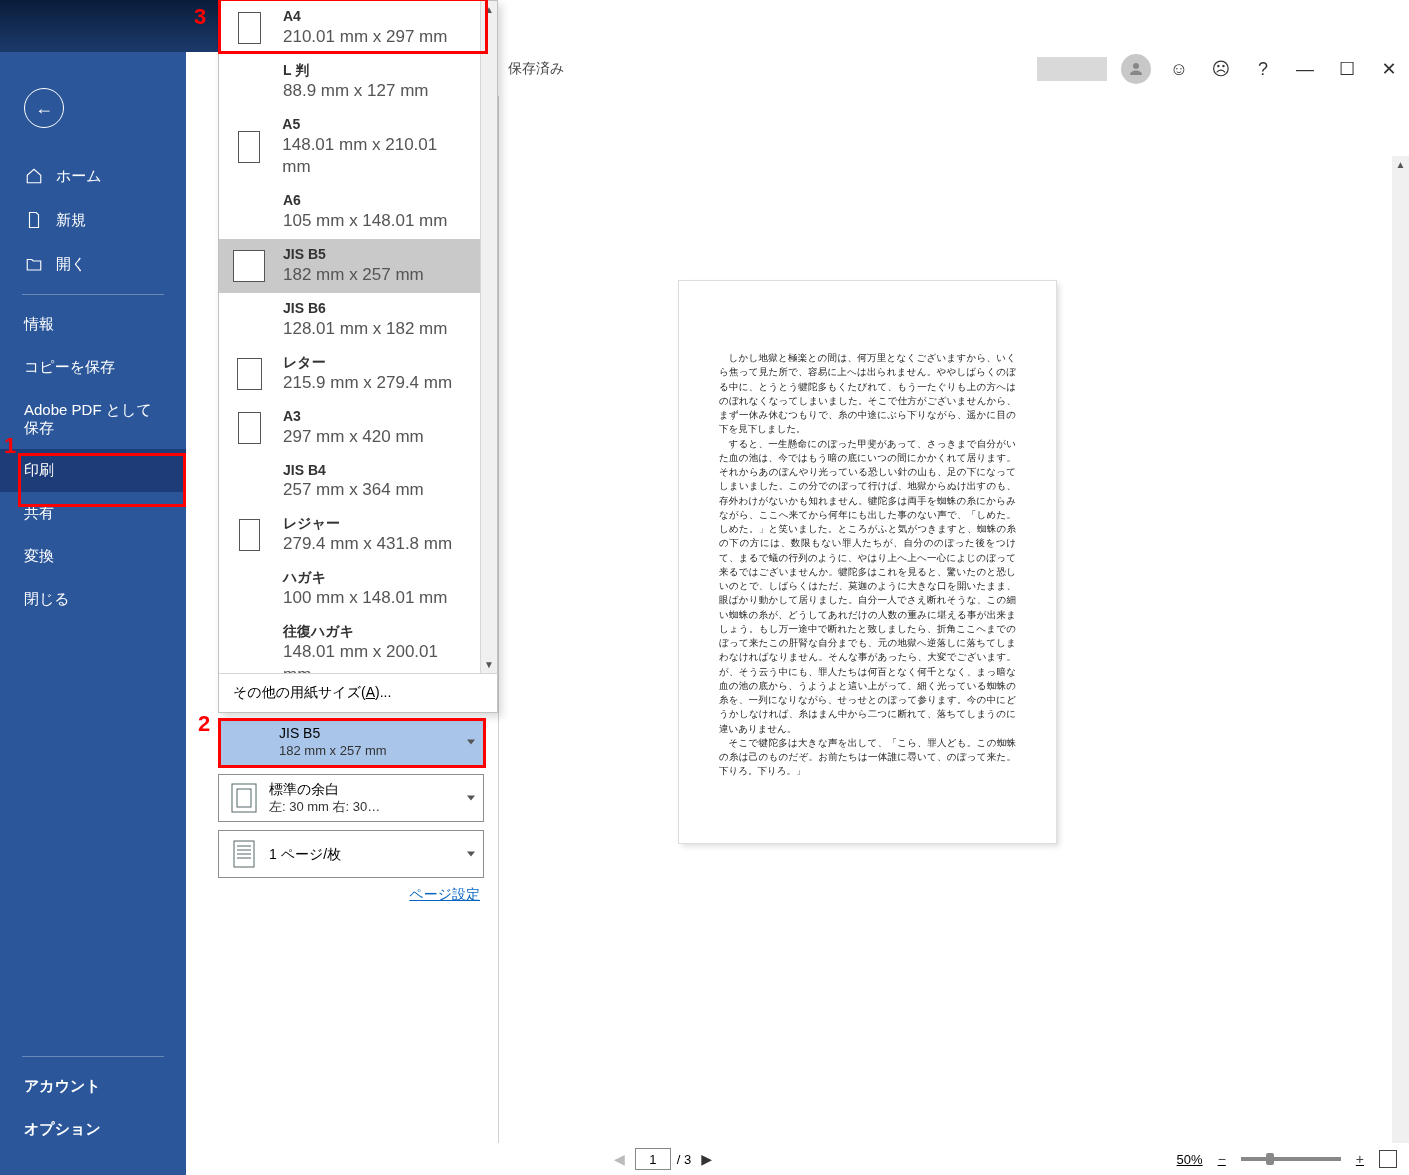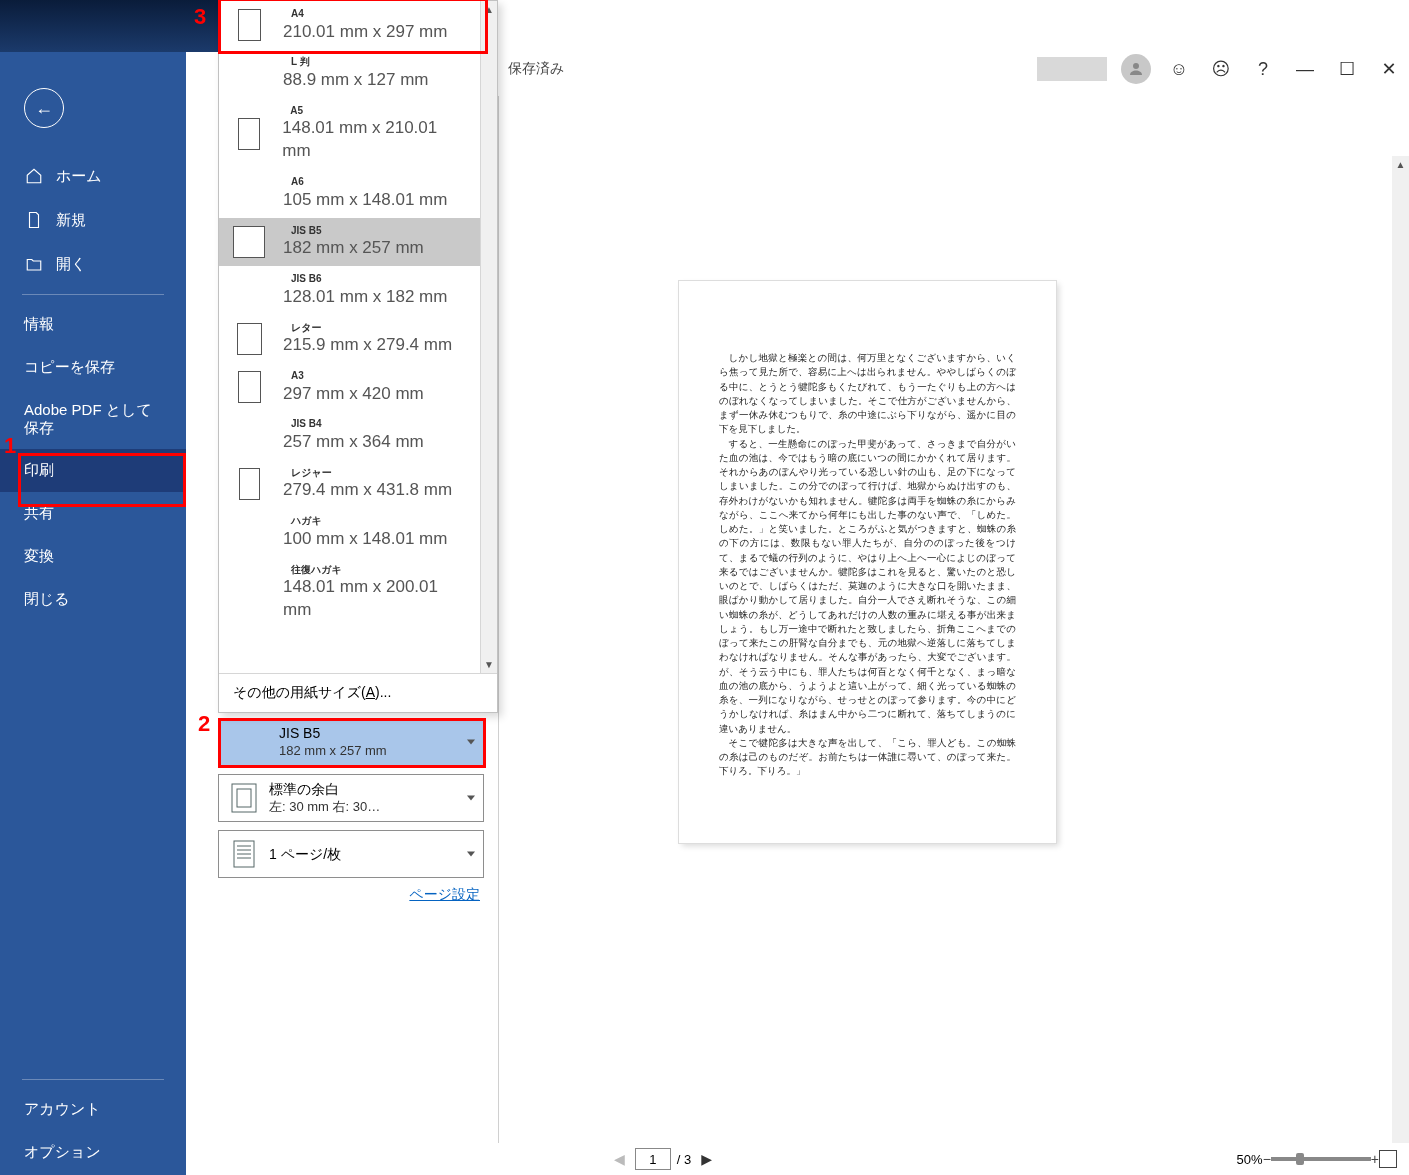--- a/index.html
+++ b/index.html
@@ -127,22 +127,23 @@
     .side-icon {
       width: 20px; height: 20px;
       display: flex; align-items: center; justify-content: center;
     }
     .side-sep {
       border-top: 1px solid rgba(255,255,255,0.3);
       margin: 8px 22px;
     }
     .side-group-bottom {
       position: absolute;
-      bottom: 1px;
+      bottom: 24px;
       width: 100%;
+      font-weight: bold;
     }
 
     
     .popup {
       position: absolute;
       left: 218px; top: 0;
       width: 280px;
       background: #fff;
       border: 1px solid #c1c1c1;
       z-index: 100;
@@ -174,21 +175,21 @@
       cursor: pointer;
     }
     .popup-item.selected { background: #c9c9c9; }
     .paper-rect {
       border: 1.5px solid #555;
       background: #fff;
       flex-shrink: 0;
     }
     .paper-placeholder { width: 32px; }
     .paper-text { line-height: 1.35; }
-    .paper-name { font-size: 10px; color: #333; font-weight: bold; margin-left: 8px; }
+    .paper-name { font-size: 14px; color: #333; font-weight: bold; }
     .paper-size { font-size: 17px; color: #555; }
     .popup-footer {
       padding: 10px 14px;
       border-top: 1px solid #d6d6d6;
       font-size: 14px;
       margin-right: 0;
     }
     .popup-footer .underline { text-decoration: underline; }
 
     
@@ -295,21 +296,21 @@
       text-align: center;
       border: 1px solid #888;
       font-size: 13px;
     }
     .nav-arrow {
       font-size: 14px; color: #333;
       padding: 0 4px;
     }
     .nav-arrow.disabled { color: #bbb; }
     .zoom-group {
-      display: flex; align-items: center; gap: 0;
+      display: flex; align-items: center; gap: 15px; text-decoration: underline;
     }
     .zoom-slider {
       width: 100px; height: 4px;
       background: #888;
       position: relative;
     }
     .zoom-slider::before {
       content: '';
       position: absolute;
       left: 25%; top: -4px;

